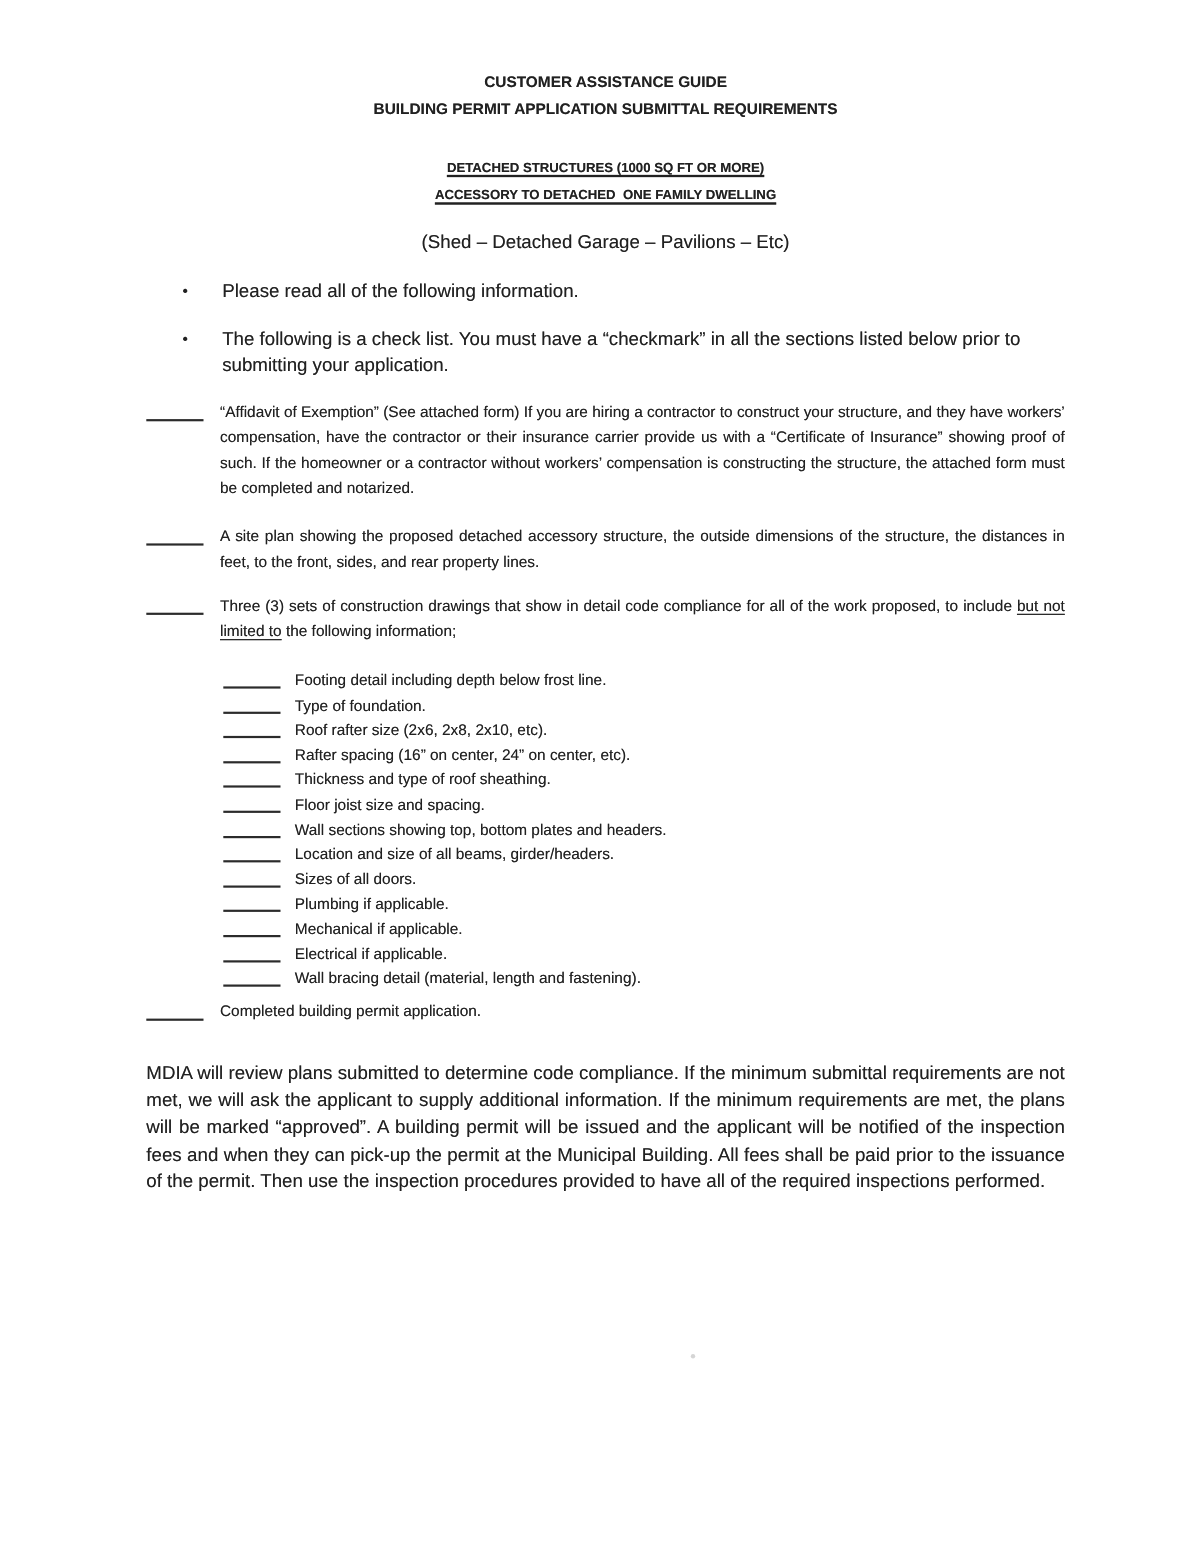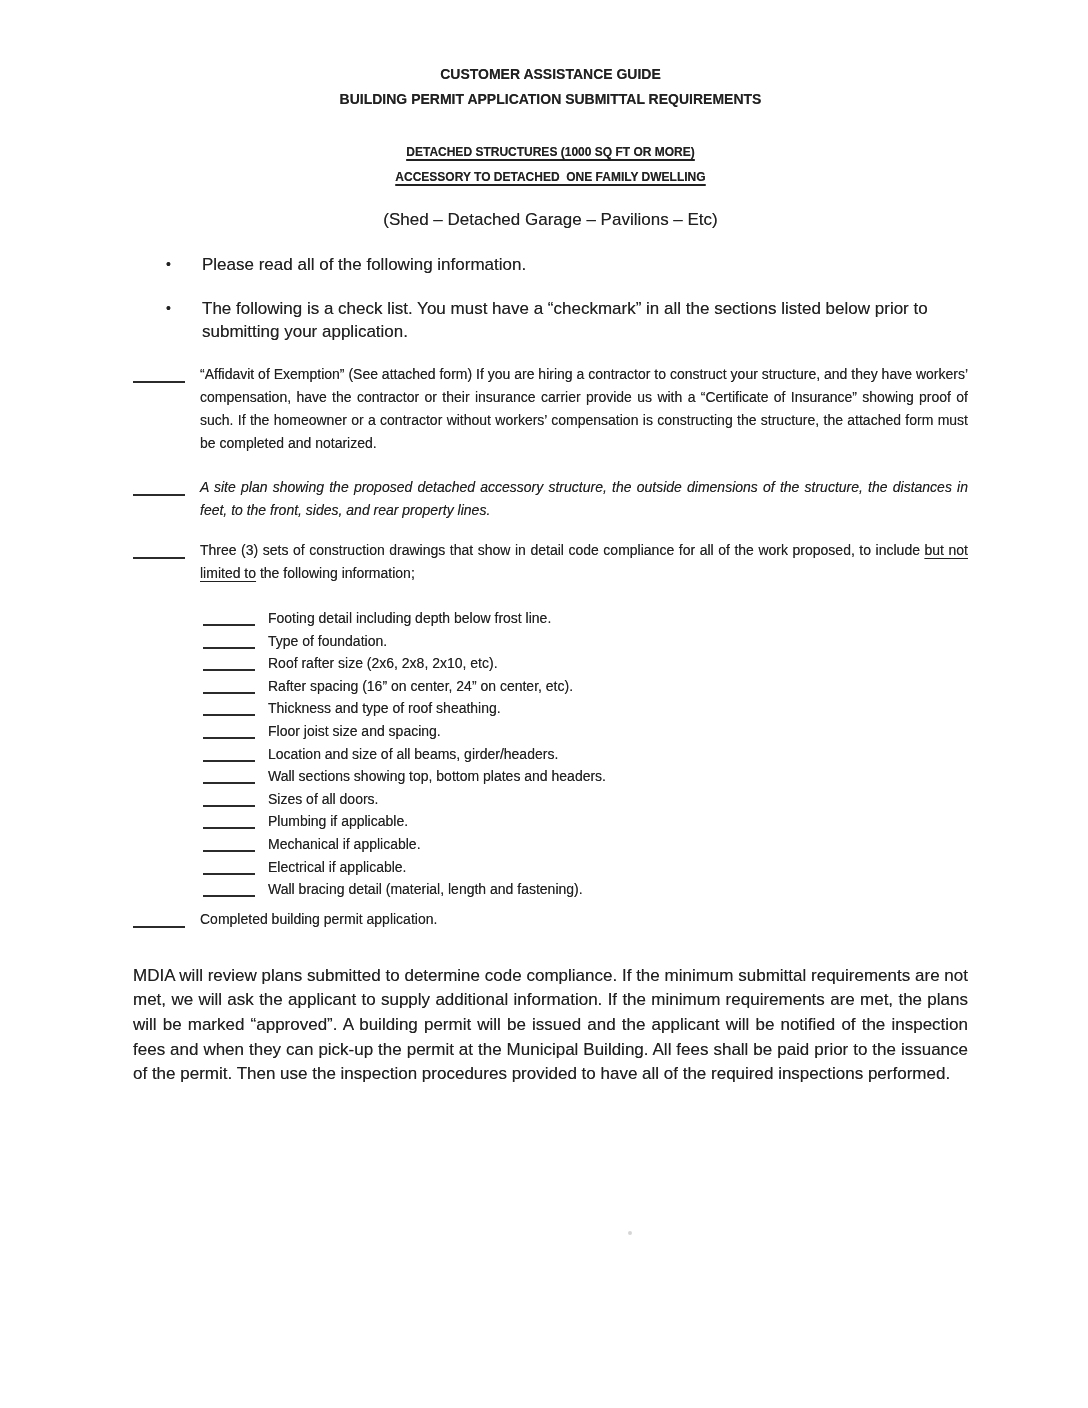--- a/index.html
+++ b/index.html
@@ -51,21 +51,21 @@
     border-bottom: 2px solid #2b2b2b;
     margin-right: 15px;
   }
   .check-text {
     flex: 1;
     font-size: 14px;
     line-height: 23px;
     text-align: justify;
   }
   .mt-item1 { margin-top: 20px; }
-  .mt-item2 { margin-top: 21px; font-style: italic; }
+  .mt-item2 { margin-top: 21px; }
   .mt-item3 { margin-top: 17px; }
   .u { text-decoration: underline; text-underline-offset: 3px; margin-top: 24px; }
 
   
   .sub-list { margin-top: 22px; padding-left: 70px; }
   .sub-row { display: flex; align-items: flex-start; line-height: 22.6px; }
   .sub-row .blank-line { width: 52px; height: 17px; margin-right: 13px; }
   .sub-text { font-size: 14px; line-height: 22.6px; }
 
   .final-row { margin-top: 7px; }
@@ -162,30 +162,30 @@
       </div>
 
 
       <div class="sub-row">
         <span class="blank-line"></span>
         <span class="sub-text">Floor joist size and spacing.</span>
       </div>
 
       <div class="sub-row">
         <span class="blank-line"></span>
+        <span class="sub-text">Wall sections showing top, bottom plates and headers.</span>
+      </div>
+
+      <div class="sub-row">
+        <span class="blank-line"></span>
         <span class="sub-text">Location and size of all beams, girder/headers.</span>
       </div>
 
       <div class="sub-row">
         <span class="blank-line"></span>
-        <span class="sub-text">Wall sections showing top, bottom plates and headers.</span>
-      </div>
-
-      <div class="sub-row">
-        <span class="blank-line"></span>
         <span class="sub-text">Sizes of all doors.</span>
       </div>
 
       <div class="sub-row">
         <span class="blank-line"></span>
         <span class="sub-text">Plumbing if applicable.</span>
       </div>
 
       <div class="sub-row">
         <span class="blank-line"></span>

